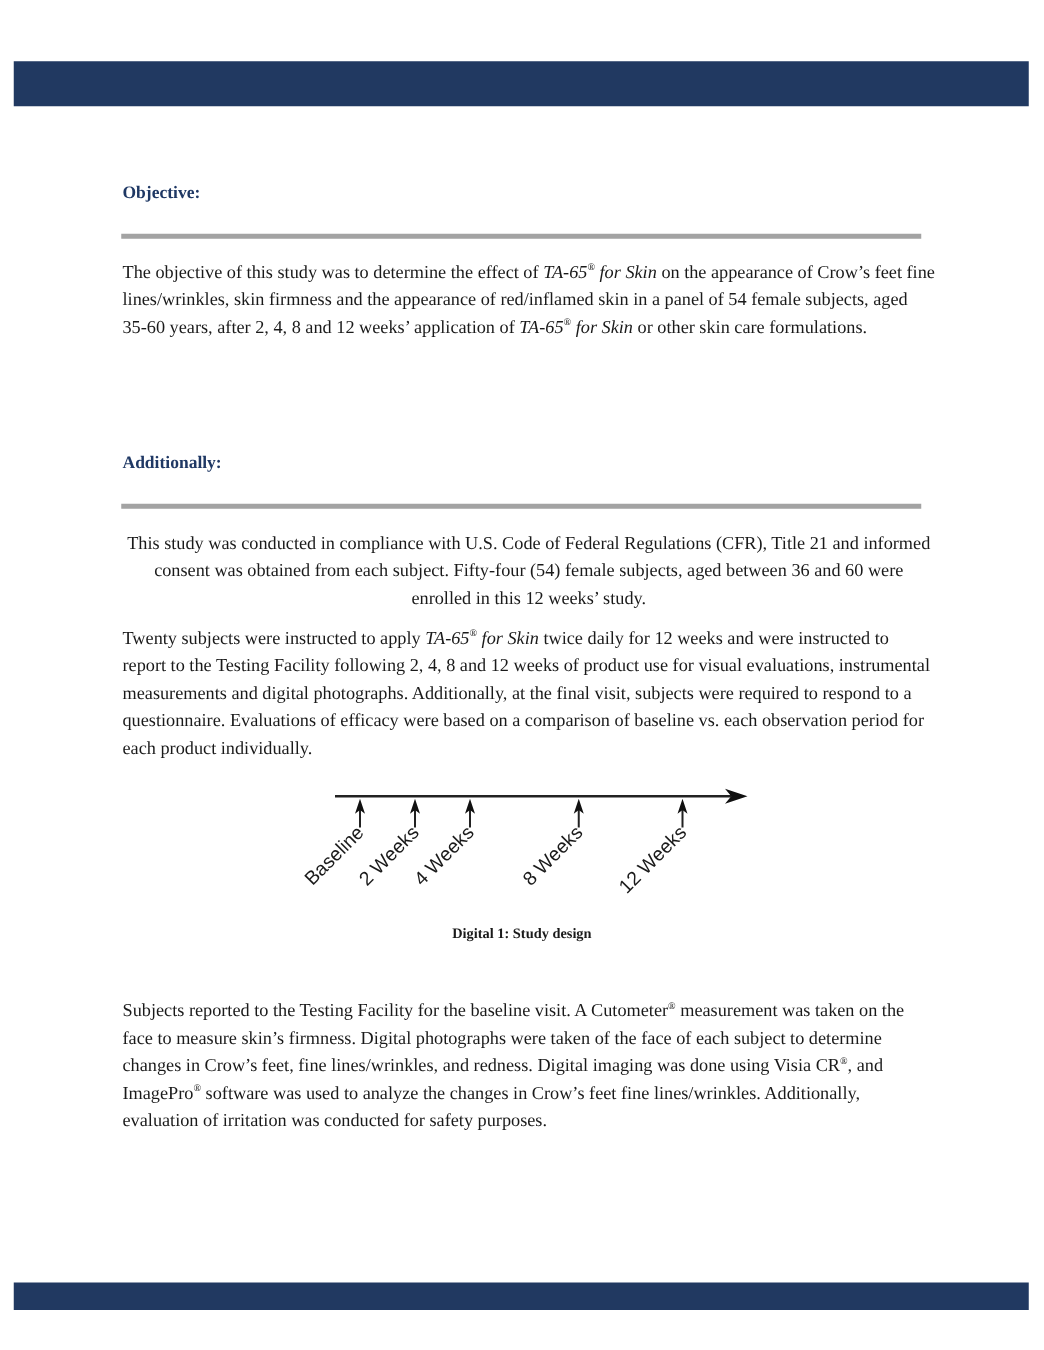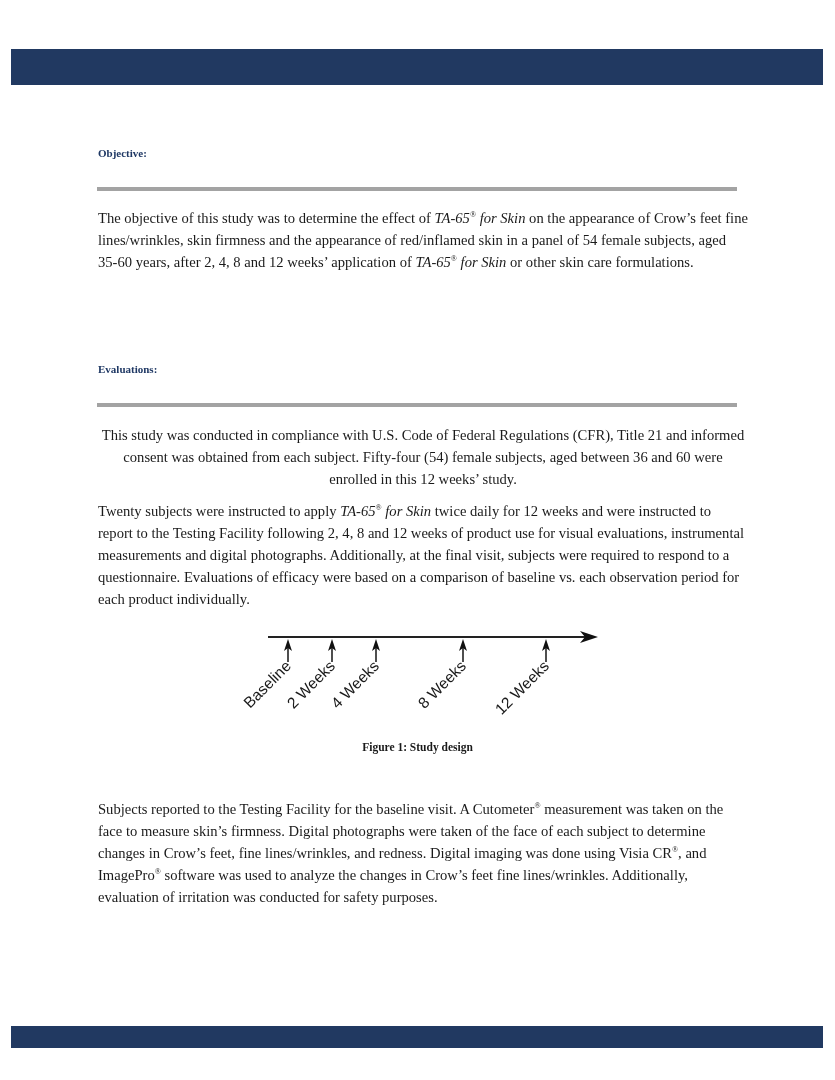--- a/index.html
+++ b/index.html
@@ -1,41 +1,41 @@
 <!DOCTYPE html>
 <html><head>
 <meta charset="utf-8">
 <style>
   html, body { margin: 0; padding: 0; background: #ffffff; }
   body { width: 835px; height: 1080px; position: relative; overflow: hidden;
          font-family: "Liberation Serif", "DejaVu Serif", serif; color: #1a1a1a; }
   .band { position: absolute; left: 11px; width: 812px; background: #213961; }
   .band.top { top: 49px; height: 36px; }
   .band.bottom { top: 1026px; height: 22px; }
-  .heading { position: absolute; left: 98px; margin: 0; font-size: 11px; font-weight: bold; color: #1f3864; }
+  .heading { position: absolute; left: 98px; margin: 0; font-size: 14px; font-weight: bold; color: #1f3864; }
   .rule { position: absolute; left: 97px; width: 640px; height: 4px; background: #a3a3a3; }
   .para { position: absolute; left: 98px; width: 650px; margin: 0; font-size: 14.6px; line-height: 22px; color: #1a1a1a; }
   .para i { }
   sup { font-size: 8px; vertical-align: super; line-height: 0; }
   .figure { position: absolute; left: 230px; top: 620px; width: 390px; height: 110px; }
   .figure svg { width: 390px; height: 110px; display: block; }
   .tl-label { font-family: "Liberation Sans", "DejaVu Sans", sans-serif; font-size: 15.5px; fill: #1a1a1a; }
   .caption { position: absolute; left: 0; width: 835px; top: 741px; text-align: center; margin: 0;
              font-size: 11.5px; font-weight: bold; color: #1a1a1a; }
 </style>
 </head>
 <body>
 
 <div class="band top"></div>
 
 <h2 class="heading" style="top:147px;">Objective:</h2>
 <div class="rule" style="top:187px;"></div>
 <p class="para" style="top:207px;"><span>The objective of this study was to determine the effect of </span><i>TA-65</i><sup>®</sup><i> for Skin</i><span>  on the appearance of Crow’s feet fine lines/wrinkles, skin firmness and the appearance of red/inflamed skin in a panel of 54 female subjects, aged 35-60 years, after 2, 4, 8 and 12 weeks’ application of </span><i>TA-65</i><sup>®</sup><i> for Skin</i><span> or other skin care formulations.</span></p>
 
-<h2 class="heading" style="top:363px;">Evaluations:</h2>
+<h2 class="heading" style="top:363px;">Additionally:</h2>
 <div class="rule" style="top:403px;"></div>
 <p class="para" style="top:424px;text-align:center;"><span>This study was conducted in compliance with U.S. Code of Federal Regulations (CFR), Title 21 and informed consent was obtained from each subject. Fifty-four (54) female subjects, aged between 36 and 60 were enrolled in this 12 weeks’ study.</span></p>
 <p class="para" style="top:500px;"><span>Twenty subjects were instructed to apply </span><i>TA-65</i><sup>®</sup><i> for Skin</i><span> twice daily for 12 weeks and were instructed to report to the Testing Facility following 2, 4, 8 and 12 weeks of product use for visual evaluations, instrumental measurements and digital photographs. Additionally, at the final visit, subjects were required to respond to a questionnaire. Evaluations of efficacy were based on a comparison of baseline vs. each observation period for each product individually.</span></p>
 
 <div class="figure">
   <svg id="timeline-svg" viewBox="0 0 390 110">
     <line x1="38" y1="17" x2="355" y2="17" stroke="#222" stroke-width="2"></line>
     <polygon points="368,17 350,11 355,17 350,23" fill="#111"></polygon>
     <g id="timeline-marks">
         <line x1="58" x2="58" y1="26" y2="42" stroke="#222" stroke-width="1.6"></line>
@@ -49,17 +49,17 @@
         <text class="tl-label" text-anchor="end" transform="translate(150,47) rotate(-45)">4 Weeks</text>
         <line x1="233" x2="233" y1="26" y2="42" stroke="#222" stroke-width="1.6"></line>
         <polygon points="233,19 229,31 233,28 237,31" fill="#111"></polygon>
         <text class="tl-label" text-anchor="end" transform="translate(237,47) rotate(-45)">8 Weeks</text>
         <line x1="316" x2="316" y1="26" y2="42" stroke="#222" stroke-width="1.6"></line>
         <polygon points="316,19 312,31 316,28 320,31" fill="#111"></polygon>
         <text class="tl-label" text-anchor="end" transform="translate(320,47) rotate(-45)">12 Weeks</text>
       </g>
   </svg>
 </div>
-<p class="caption">Figure 1: Study design</p>
+<p class="caption">Digital 1: Study design</p>
 
 <p class="para" style="top:798px;"><span>Subjects reported to the Testing Facility for the baseline visit. A Cutometer</span><sup>®</sup><span> measurement was taken on the face to measure skin’s firmness. Digital photographs were taken of the face of each subject to determine changes in Crow’s feet, fine lines/wrinkles, and redness. Digital imaging was done using Visia CR</span><sup>®</sup><span>, and ImagePro</span><sup>®</sup><span> software was used to analyze the changes in Crow’s feet fine lines/wrinkles. Additionally, evaluation of irritation was conducted for safety purposes.</span></p>
 
 <div class="band bottom"></div>
 
 </body></html>

